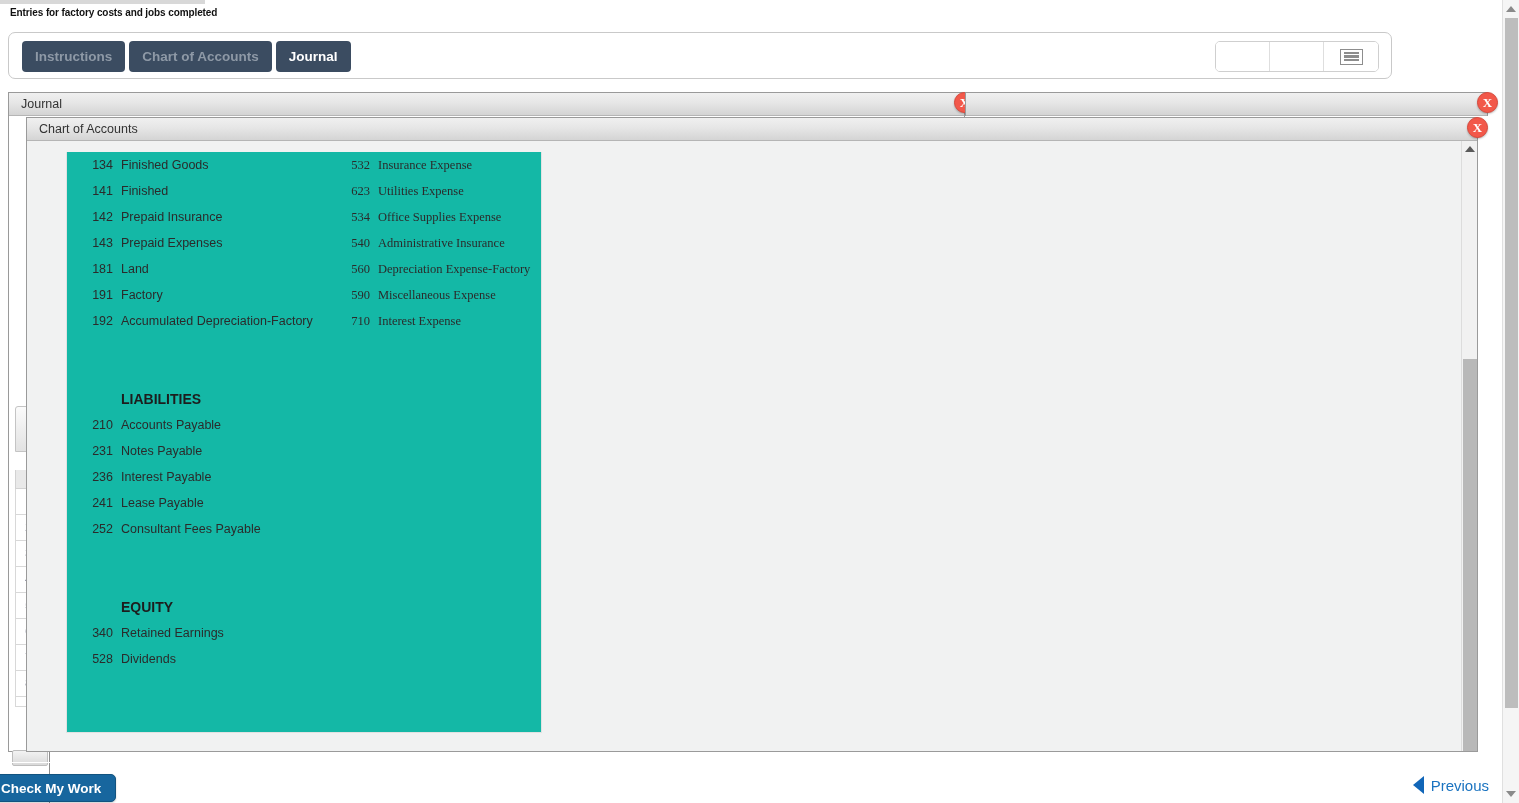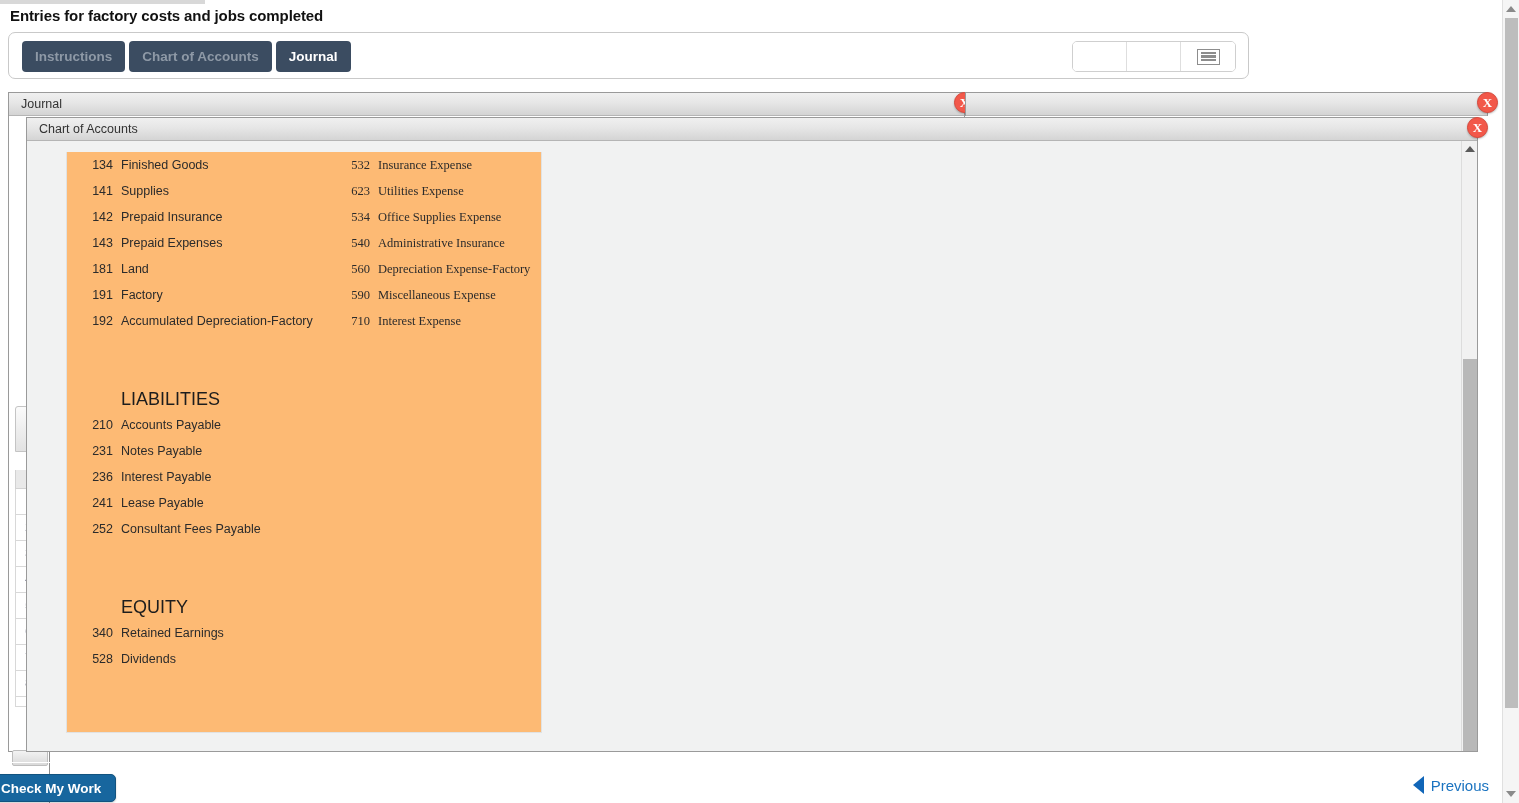--- a/index.html
+++ b/index.html
@@ -15,28 +15,28 @@
 
   
   .top-strip {
     position:absolute; left:0; top:0; width:205px; height:4px;
     background:#d8d8d8;
   }
 
   
   .page-title {
     position:absolute; left:10px; top:7px;
-    font-size:15px; font-weight:bold; color:#111;
+    font-size:10px; font-weight:bold; color:#111;
     letter-spacing:-0.1px; white-space:nowrap;
   }
 
   
   .tabbar {
     position:absolute; left:8px; top:32px;
-    width:1241px; height:47px;
+    width:1384px; height:47px;
     background:#ffffff;
     border:1px solid #c9c9c9;
     border-radius:7px;
   }
   .tabs { position:absolute; left:13px; top:8px; display:flex; gap:4px; }
   .tab {
     height:31px; padding:0 13px;
     display:flex; align-items:center; justify-content:center;
     background:#3b4c61; border-radius:4px;
     font-size:13.5px; font-weight:bold; color:#8e99a6;
@@ -126,41 +126,41 @@
   #win-coa { left:26px; top:117px; width:1452px; height:635px; }
   #win-coa .closebtn { right:-11px; top:-1px; }
   #win-coa .body {
     position:absolute; left:0; top:23px; right:0; bottom:0;
     background:#f1f2f2; overflow:hidden;
   }
 
   .coa-panel {
     position:absolute; left:39px; top:11px;
     width:476px; height:581px;
-    background:#fdba74;
+    background:#14b8a6;
     border-left:1px solid #e1e2e2; border-right:1px solid #e1e2e2;
     border-bottom:1px solid #e1e2e2;
   }
 
   .col { position:absolute; top:0; }
   .col-a { left:16px;  width:230px; }
   .col-b { left:273px; width:210px;font-family:Liberation Serif, serif; }
 
   .acct-row {
     display:flex; height:26px; align-items:center;
     font-size:12.5px; color:#2b2b2b;
   }
   .acct-num {
     width:30px; text-align:right; margin-right:8px;
     color:#2b2b2b; flex:none;
   }
   .acct-name { white-space:nowrap; }
   .acct-head {
     height:26px; display:flex; align-items:center;
-    padding-left:38px; font-size:18px; font-weight:normal; color:#1d1d1d;
+    padding-left:38px; font-size:14px; font-weight:bold; color:#1d1d1d;
   }
   .spacer52 { height:52px; }
 
   
   .coa-sb {
     position:absolute; right:0; top:0; width:16px; bottom:0;
     background:#f1f1f1; border-left:1px solid #dcdcdc;
   }
   .coa-sb .arrow-up {
     position:absolute; left:3px; top:5px;
@@ -284,21 +284,21 @@
 
     <div class="body">
       <div class="coa-panel">
         <div class="col col-a" id="coa-col-left">
             <div class="acct-row">
               <span class="acct-num">134</span>
               <span class="acct-name">Finished Goods</span>
             </div>
             <div class="acct-row">
               <span class="acct-num">141</span>
-              <span class="acct-name">Supplies</span>
+              <span class="acct-name">Finished</span>
             </div>
             <div class="acct-row">
               <span class="acct-num">142</span>
               <span class="acct-name">Prepaid Insurance</span>
             </div>
             <div class="acct-row">
               <span class="acct-num">143</span>
               <span class="acct-name">Prepaid Expenses</span>
             </div>
             <div class="acct-row">

